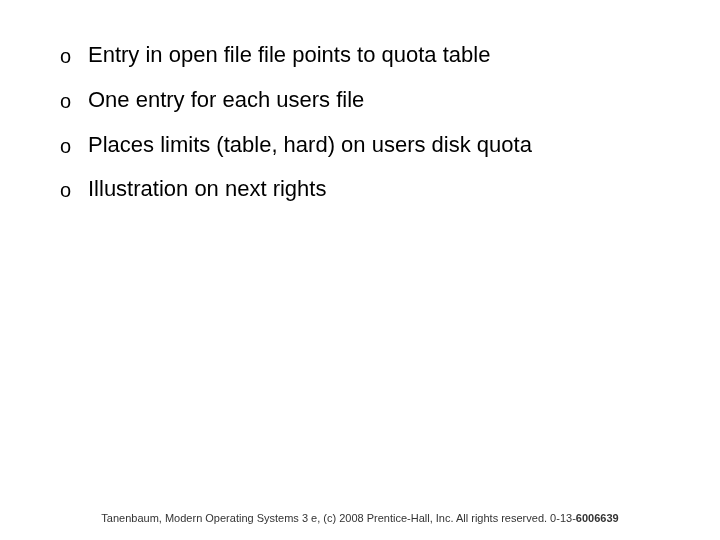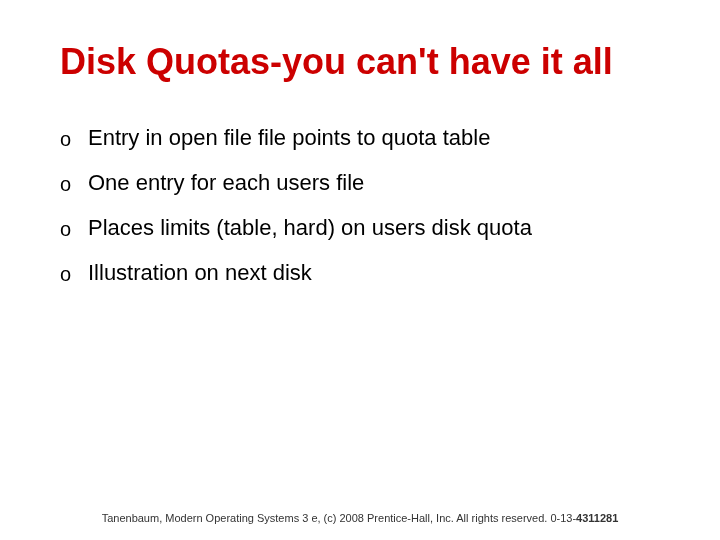--- a/index.html
+++ b/index.html
@@ -75,37 +75,36 @@
     }
 
     .footer-bold {
       font-weight: bold;
     }
   </style>
 </head>
 <body>
 
 <div class="slide-container">
-  <h1 class="title">Disk Quotas-you can't have it all</h1>
 
   <ul class="bullet-list">
   <li>
         <span class="bullet-marker">o</span>
         <span class="bullet-text">Entry in open file file points to quota table</span>
       </li>
       <li>
         <span class="bullet-marker">o</span>
         <span class="bullet-text">One entry for each users file</span>
       </li>
       <li>
         <span class="bullet-marker">o</span>
         <span class="bullet-text">Places limits (table, hard) on users disk quota</span>
       </li>
       <li>
         <span class="bullet-marker">o</span>
-        <span class="bullet-text">Illustration on next disk</span>
+        <span class="bullet-text">Illustration on next rights</span>
       </li>
     </ul>
 </div>
 
 <div class="footer">
-  <span>Tanenbaum, Modern Operating Systems 3 e, (c) 2008 Prentice-Hall, Inc.  All rights reserved. 0-13-</span><span class="footer-bold">4311281</span>
+  <span>Tanenbaum, Modern Operating Systems 3 e, (c) 2008 Prentice-Hall, Inc.  All rights reserved. 0-13-</span><span class="footer-bold">6006639</span>
 </div>
 
 </body></html>

